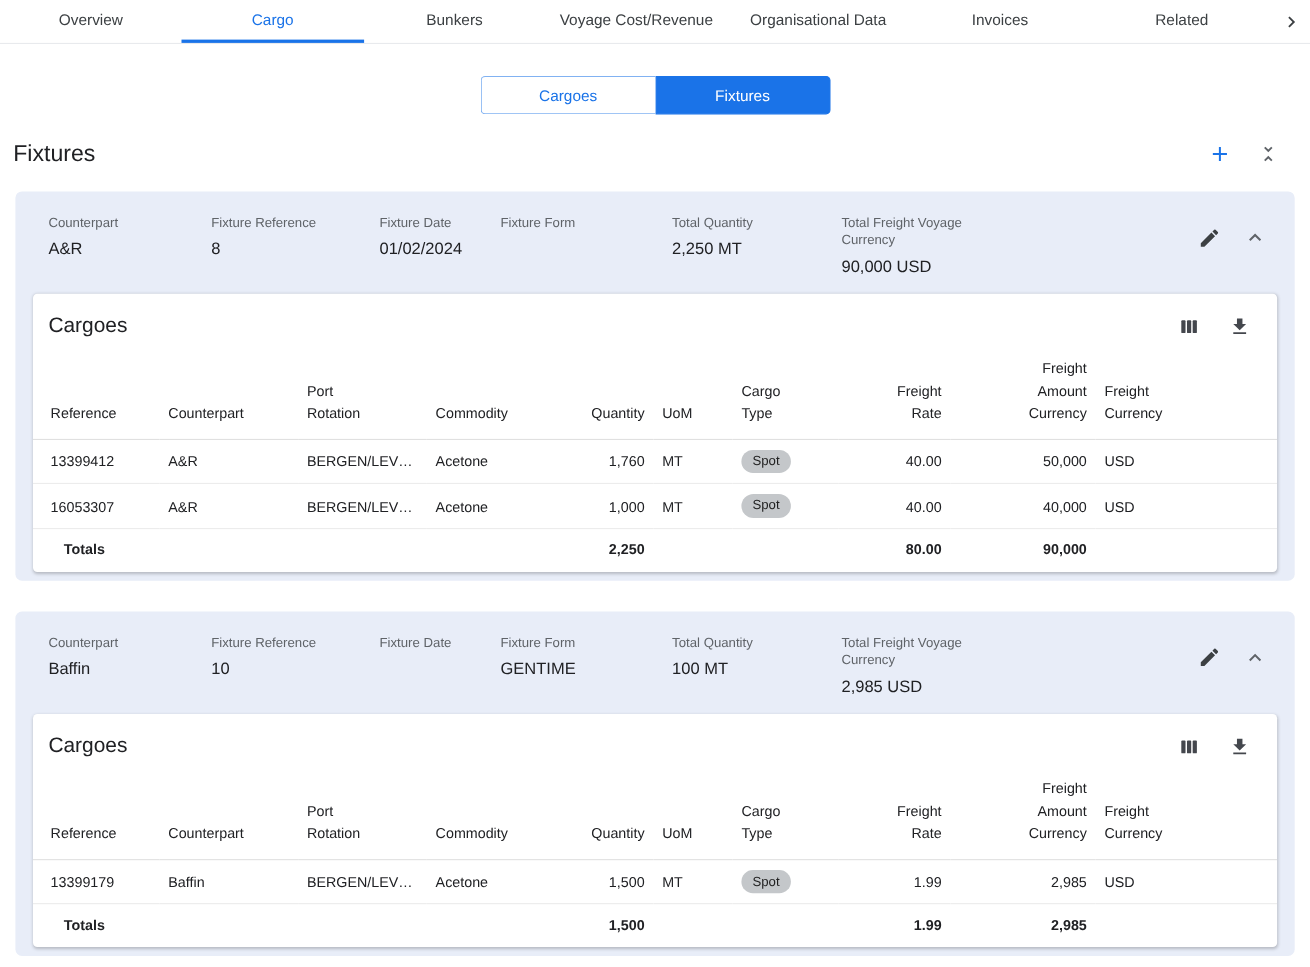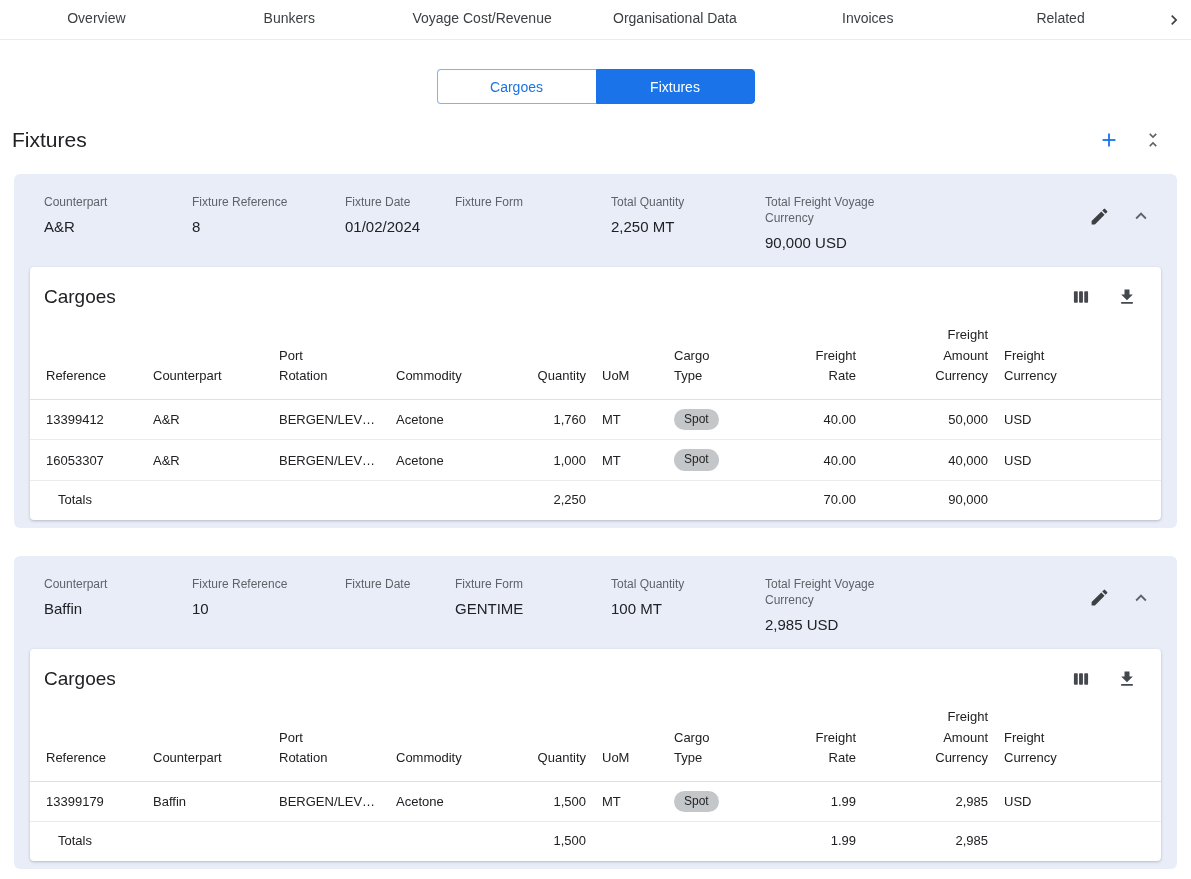--- a/index.html
+++ b/index.html
@@ -125,21 +125,21 @@
   .cargo-table td {
     padding: 9px 8px;
     border-bottom: 1px solid #ececec;
     color: #202124;
     overflow: hidden;
     white-space: nowrap;
   }
   .cargo-table th:first-child, .cargo-table td:first-child { padding-left: 16px; }
   .cargo-table .num { text-align: right; }
   .cargo-table tr.totals-row td {
-    font-weight: normal;
+    font-weight: bold;
     border-bottom: none;
     padding-top: 11px;
     padding-bottom: 13px;
     padding-left: 28px;
   }
   .hw { display: inline-block; }
   .hw.w62 { max-width: 62px; }
   .hw.w48 { max-width: 48px; }
   .hw.w52 { max-width: 52px; text-align: right; }
   .hw.w66 { max-width: 66px; text-align: right; }
@@ -153,20 +153,21 @@
     padding: 3px 10px;
     font-size: 12px;
     line-height: 1.3;
   }
 </style>
 </head>
 <body>
 
 <div class="top-nav">
   <div class="nav-tab">Overview</div>
+  <div class="nav-tab active">Cargo</div>
   <div class="nav-tab">Bunkers</div>
   <div class="nav-tab">Voyage Cost/Revenue</div>
   <div class="nav-tab">Organisational Data</div>
   <div class="nav-tab">Invoices</div>
   <div class="nav-tab">Related</div>
   <div class="nav-chevron">
     <svg width="20" height="20" viewBox="0 0 24 24" fill="#3c4043">
         <path d="M10 6 8.59 7.41 13.17 12l-4.58 4.59L10 18l6-6z"></path>
       </svg>
   </div>
@@ -305,21 +306,21 @@
           <td>USD</td>
         </tr>
         <tr class="totals-row">
           <td>Totals</td>
           <td></td>
           <td></td>
           <td></td>
           <td class="num">2,250</td>
           <td></td>
           <td></td>
-          <td class="num">70.00</td>
+          <td class="num">80.00</td>
           <td class="num">90,000</td>
           <td></td>
         </tr>
       </tbody>
     </table>
   </div>
 </div>
 
 <div class="fixture-card">
   <div class="fixture-header">

